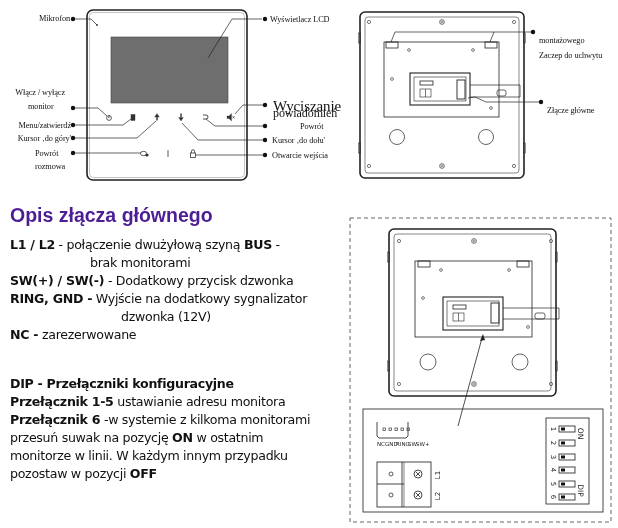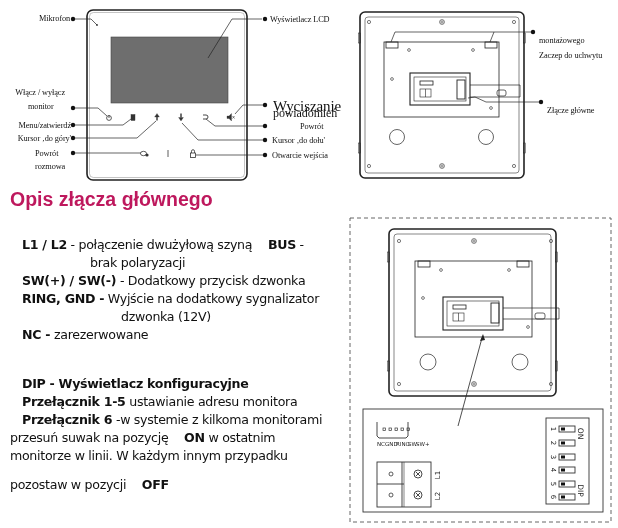--- a/index.html
+++ b/index.html
@@ -2,25 +2,25 @@
 <html><head>
 <meta charset="utf-8">
 <style>
   html, body { margin: 0; padding: 0; background: #ffffff; }
   body { width: 618px; height: 528px; position: relative; overflow: hidden;
          font-family: "Liberation Sans", sans-serif; color: #111; }
   svg.diagram { position: absolute; left: 0; top: 0; }
   .lbl { position: absolute; font-family: Liberation Serif, serif; font-size: 8.3px;
          line-height: 11px; color: #111; white-space: nowrap; letter-spacing: -0.1px; }
   .lbl.r { text-align: right; }
-  .heading { position: absolute; left: 10px; top: 188px; font-family: "Liberation Sans", sans-serif;
-             font-weight: bold; font-size: 19.5px; color: #be185d; white-space: nowrap; }
+  .heading { position: absolute; left: 10px; top: 204px; font-family: "Liberation Sans", sans-serif;
+             font-weight: bold; font-size: 19.5px; color: #4c1d95; white-space: nowrap; }
   .desc { position: absolute; left: 10px; font-family: "DejaVu Sans", sans-serif;
           font-size: 12.6px; line-height: 17.5px; color: #111; white-space: nowrap; letter-spacing: -0.3px; }
-  .desc b { font-weight: bold; margin-left: 12px; }
+  .desc b { font-weight: bold; }
   .indent1 { padding-left: 80px; }
   .indent2 { padding-left: 111px; }
   .tiny { position: absolute; font-family: "DejaVu Sans", sans-serif; font-size: 5.5px;
           color: #222; white-space: nowrap; }
 </style>
 </head>
 <body>
 
 <svg class="diagram" width="618" height="528" viewBox="0 0 618 528">
 
@@ -257,44 +257,44 @@
 
 <div class="lbl" style="left:539px; top:22px;margin-top:28px;">Zaczep do uchwytu</div>
 <div class="lbl" style="left:539px; top:35px;">montażowego</div>
 <div class="lbl" style="left:547px; top:97px;margin-top:8px;">Złącze główne</div>
 
 <div class="heading">Opis złącza głównego</div>
 
 <div class="desc" style="top:236px;">
   <b>L1 / L2</b><span> - </span><span>połączenie dwużyłową szyną </span><b>BUS</b><span>  -</span>
 </div>
-<div class="desc indent1" style="top:254px;">brak polaryzacji</div>
+<div class="desc indent1" style="top:254px;">brak monitorami</div>
 <div class="desc" style="top:272px;">
   <b>SW(+) / SW(-)</b><span> - </span><span>Dodatkowy przycisk dzwonka</span>
 </div>
 <div class="desc" style="top:290px;">
   <b>RING, GND -</b><span> </span><span>Wyjście na dodatkowy sygnalizator</span>
 </div>
 <div class="desc indent2" style="top:308px;">dzwonka (12V)</div>
 <div class="desc" style="top:326px;">
   <b>NC -</b><span> </span><span>zarezerwowane</span>
 </div>
 
-<div class="desc" style="top:375px;"><b>DIP - Wyświetlacz konfiguracyjne</b></div>
+<div class="desc" style="top:375px;"><b>DIP - Przełączniki konfiguracyjne</b></div>
 <div class="desc" style="top:393px;">
   <b>Przełącznik 1-5</b><span> ustawianie adresu monitora</span>
 </div>
 <div class="desc" style="top:411px;">
   <b>Przełącznik 6</b><span> -w systemie z kilkoma monitorami</span>
 </div>
 <div class="desc" style="top:429px;">
   <span>przesuń suwak na pozycję </span><b>ON</b><span> w ostatnim</span>
 </div>
 <div class="desc" style="top:447px;">monitorze w linii. W każdym innym przypadku</div>
-<div class="desc" style="top:476px;text-align:right;">
+<div class="desc" style="top:465px;text-align:right;">
   <span>pozostaw w pozycji </span><b>OFF</b>
 </div>
 
 <div class="tiny" style="left:377px; top:441px;">NC</div>
 <div class="tiny" style="left:385px; top:441px;">GND</div>
 <div class="tiny" style="left:396px; top:441px;">RING</div>
 <div class="tiny" style="left:408px; top:441px;">SW-</div>
 <div class="tiny" style="left:416px; top:441px;">SW+</div>
 
 <div class="tiny" style="left:434px; top:471px; transform:rotate(-90deg); font-size:7px;">L1</div>

